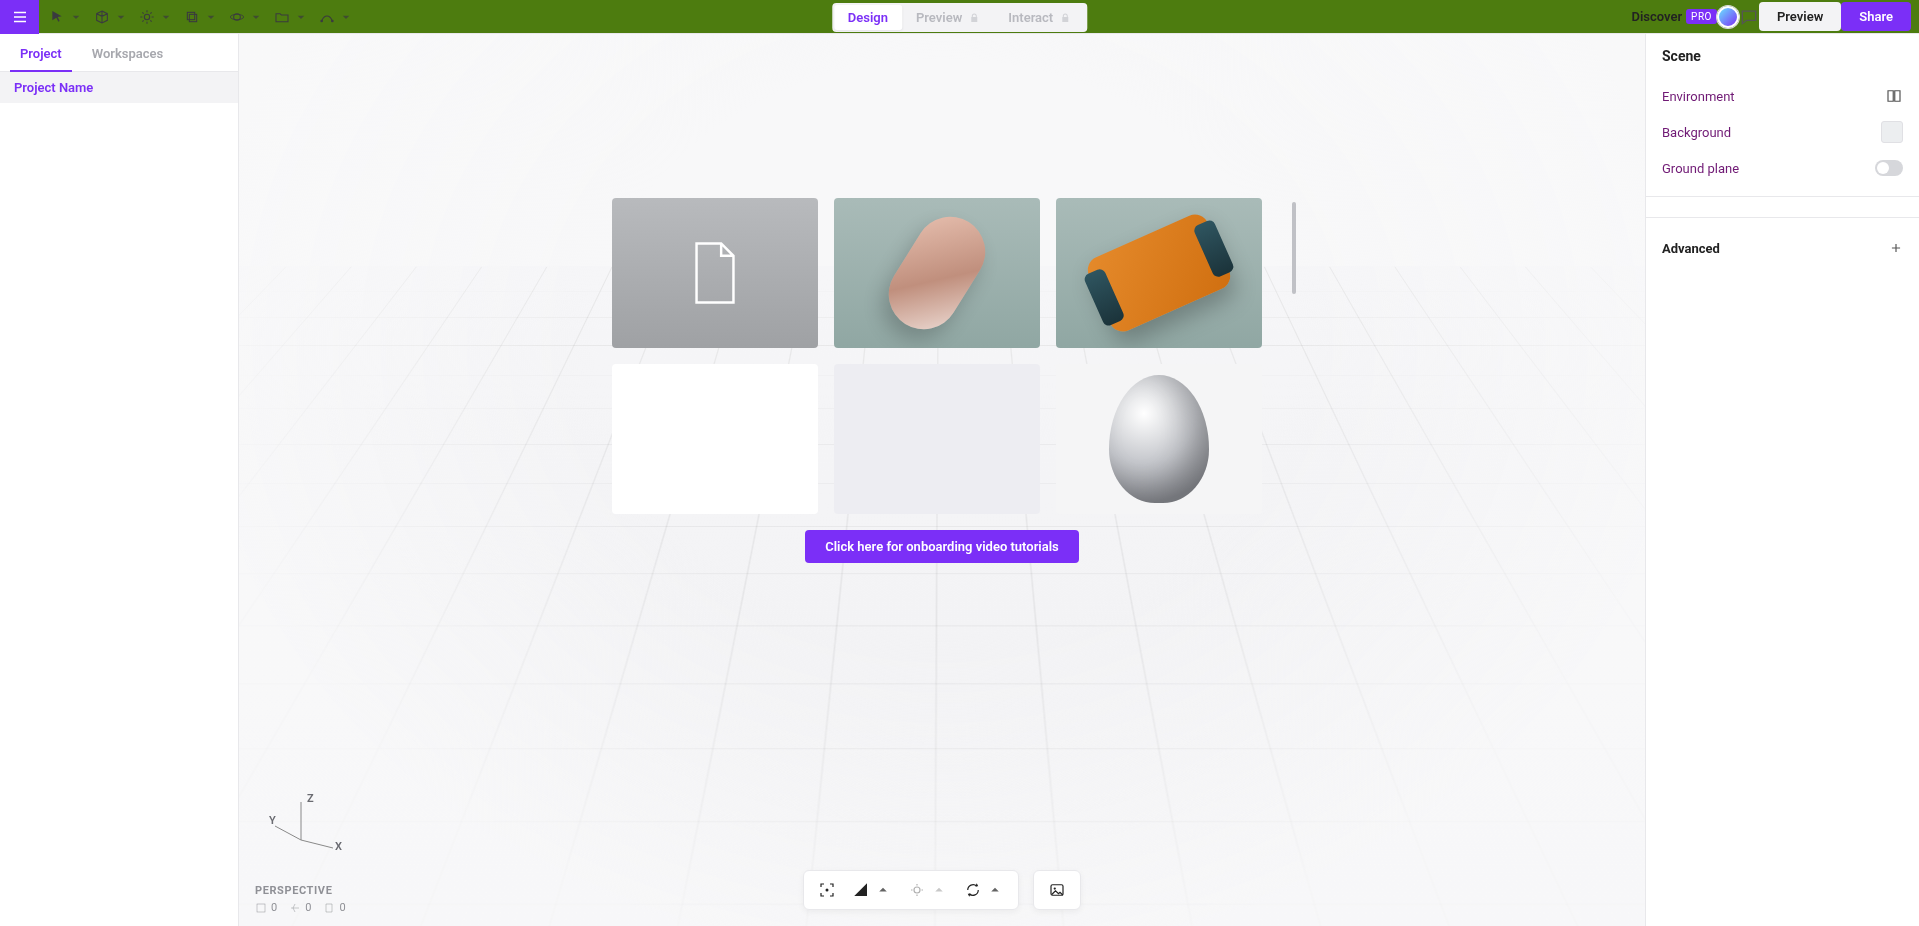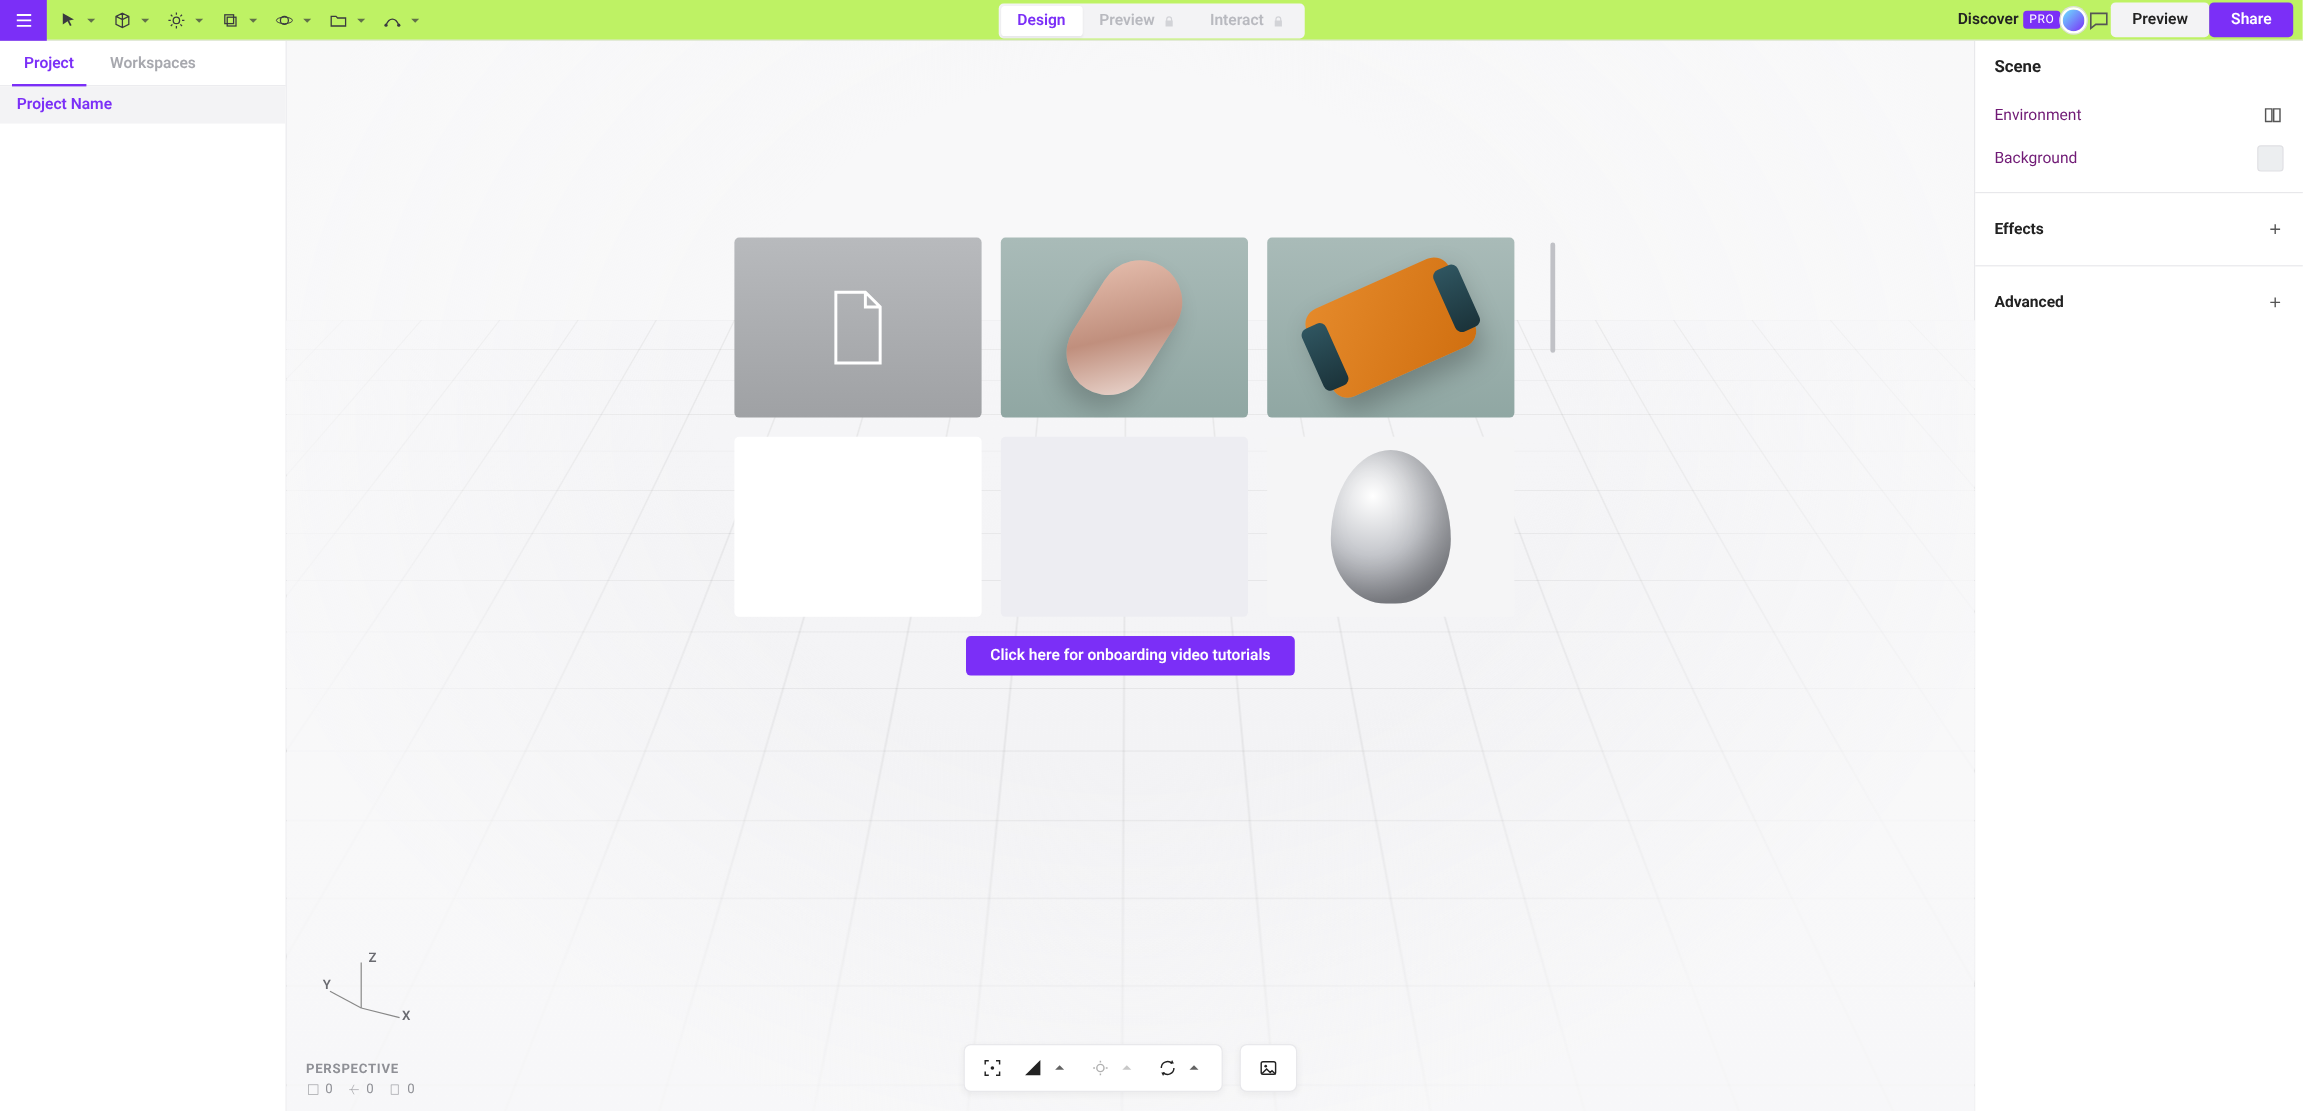--- a/index.html
+++ b/index.html
@@ -11,21 +11,21 @@
     --muted: #9b9ca3;
     --panel-bg: #ffffff;
   }
 
   
   .topbar {
     height: 34px;
     display: flex;
     align-items: center;
     border-bottom: 1px solid var(--border);
-    background: #bef264;
+    background: #4d7c0f;
     position: relative;
     z-index: 50;
     text-align: right;
   }
   .hamburger {
     width: 39px; height: 34px;
     background: var(--accent);
     display:flex; align-items:center; justify-content:center;
     color:#fff; cursor:pointer;
   }
@@ -506,28 +506,26 @@
       <div class="rp-row">
         <span class="label">Environment</span>
         <svg class="book-icon" viewBox="0 0 24 24">
             <path fill="none" stroke="currentColor" stroke-width="1.6" d="M4 5h7v14H4zM13 5h7v14h-7z"></path>
           </svg>
       </div>
       <div class="rp-row">
         <span class="label">Background</span>
         <div class="swatch"></div>
       </div>
+      <div class="rp-row">
+        <span class="label">Ground plane</span>
+        <div class="toggle"></div>
+      </div>
     </div>
     <div class="rp-divider"></div>
-    <div class="rp-header-row">
-      <span>Effects</span>
-      <svg viewBox="0 0 24 24">
-          <path stroke="currentColor" stroke-width="2" d="M12 5v14M5 12h14"></path>
-        </svg>
-    </div>
     <div class="rp-divider"></div>
     <div class="rp-header-row">
       <span>Advanced</span>
       <svg viewBox="0 0 24 24">
           <path stroke="currentColor" stroke-width="2" d="M12 5v14M5 12h14"></path>
         </svg>
     </div>
   </div>
 
 </div>

